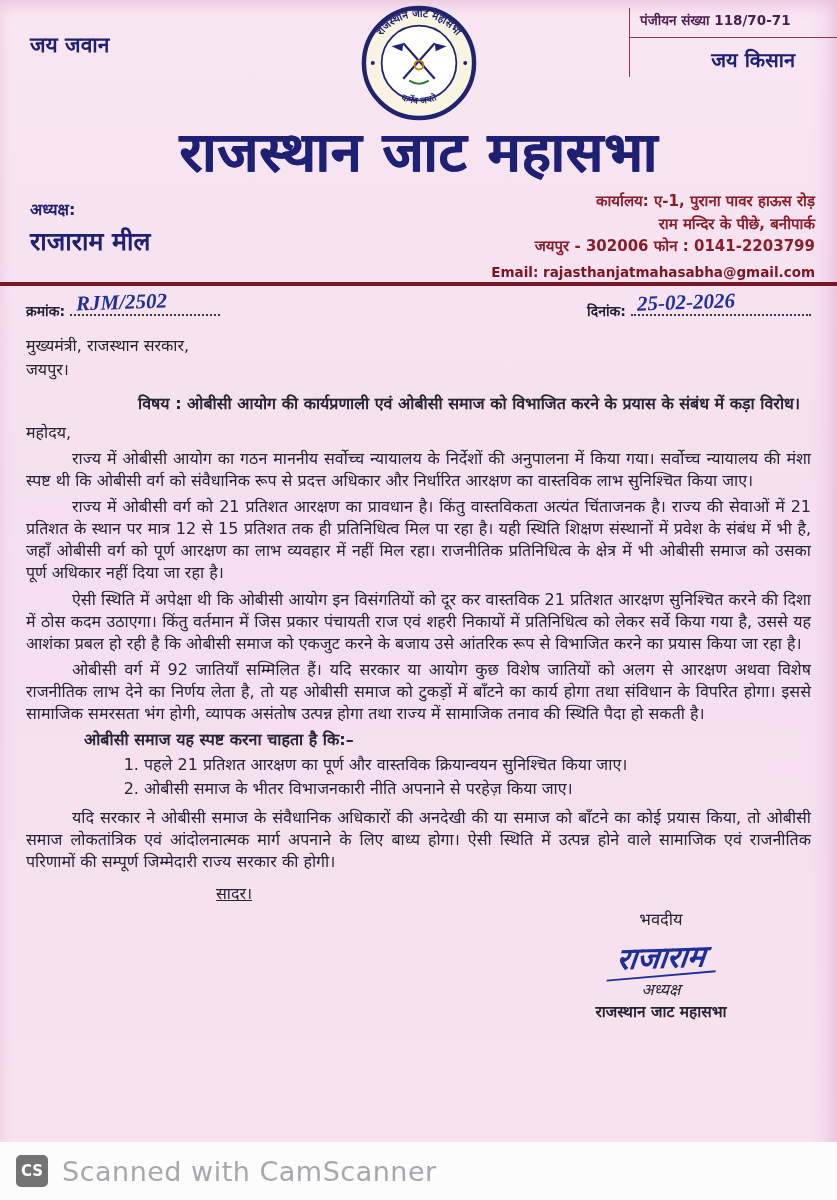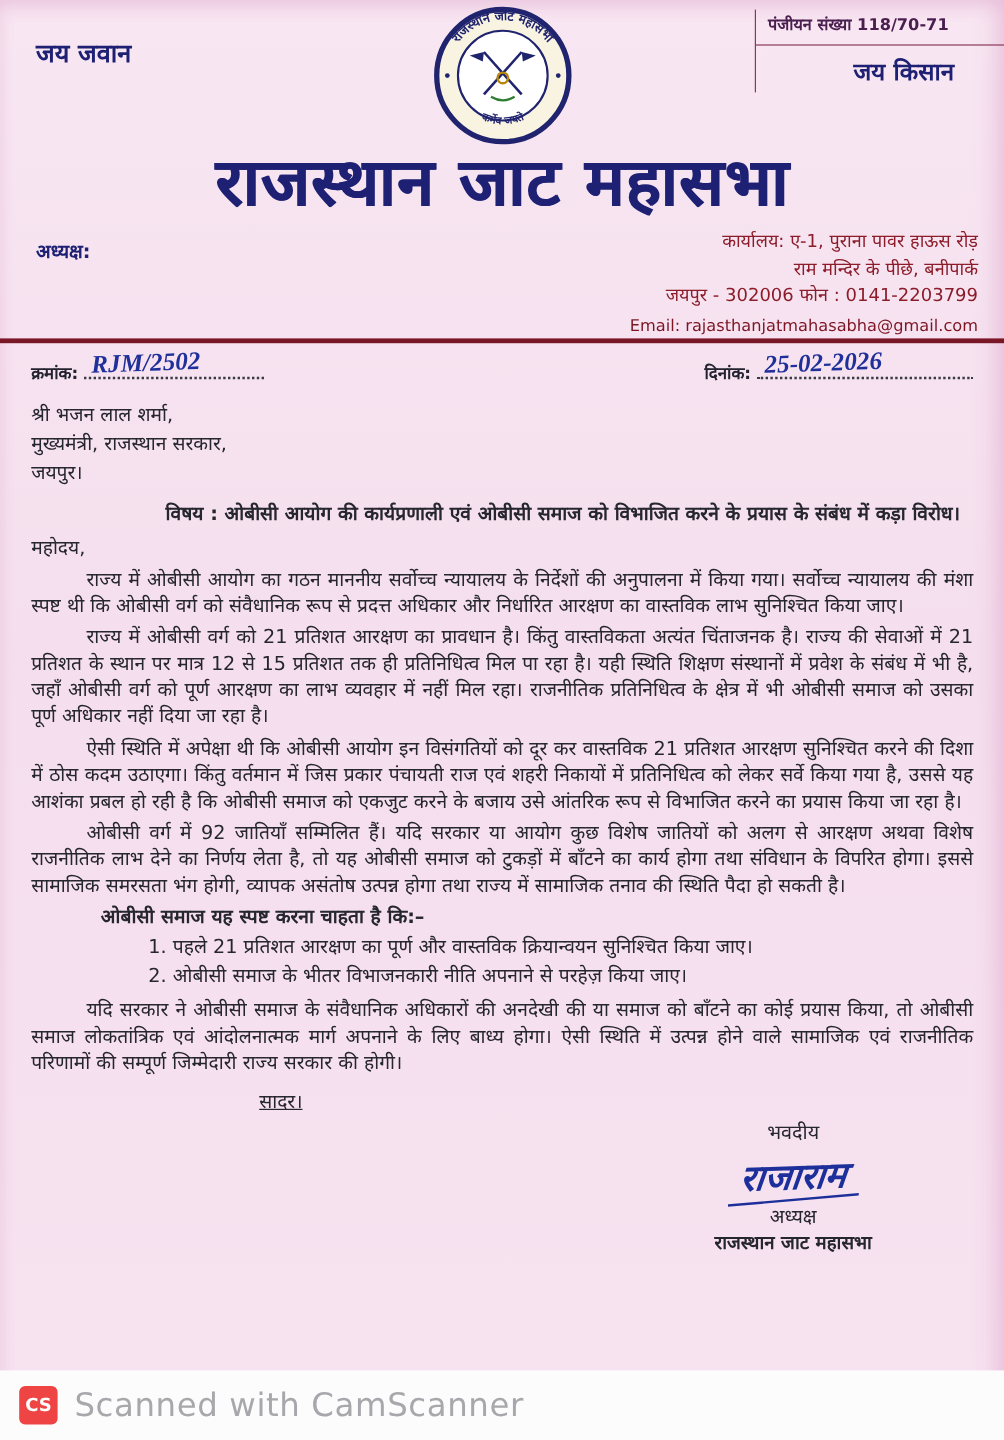--- a/index.html
+++ b/index.html
@@ -52,21 +52,21 @@
     letter-spacing: 1px;
     text-shadow: 1px 0 0 #1e2173;
   }
 
   .president { position: absolute; left: 30px; top: 198px; }
   .pres-label { font-size: 16px; font-weight: 700; color: #1e2173; }
   .pres-name  { font-size: 25px; font-weight: 800; color: #1e2173; margin-top: 3px; }
 
   .office {
     position: absolute; right: 22px; top: 190px;
-    text-align: right; color: #8c1c2a; font-weight: 400;
+    text-align: right; color: #8c1c2a; font-weight: 700;
     font-size: 15px; line-height: 1.5;
   }
   .office .email { font-size: 13.5px; margin-top: 4px; color: #7c1524; }
 
   .rule {
     position: absolute; left: 0; right: 0; top: 282px;
     height: 4px; background: #7a1726;
   }
 
   
@@ -115,33 +115,33 @@
     margin-top: 6px;
     font-family: cursive; font-style: italic;
     font-size: 30px; font-weight: 600; color: #1c2f9a;
     transform: skewX(-8deg) rotate(-2deg);
   }
   .sign-script::after {
     content: ""; position: absolute; left: -8px; right: -12px; bottom: 2px;
     border-bottom: 2px solid #1c2f9a; transform: rotate(-3deg);
   }
   .sig-name { margin-top: 4px; font-size: 16px; }
-  .sig-title { margin-top: 1px; font-size: 16px; }
+  .sig-title { margin-top: 1px; font-size: 16px; font-style: italic; }
   .sig-org { margin-top: 1px; font-size: 15.5px; font-weight: 700; }
 
   
   .footer {
     position: absolute; left: 0; right: 0; bottom: 0; height: 58px;
     background: #fdfcfd;
     display: flex; align-items: center;
     padding-left: 16px;
   }
   .cs-badge {
     width: 32px; height: 32px; border-radius: 5px;
-    background: #ef4444; color: #ffffff;
+    background: #737373; color: #ffffff;
     font-size: 15px; font-weight: 700;
     display: flex; align-items: center; justify-content: center;
   }
   .cs-text {
     margin-left: 14px;
     font-size: 27px; color: #a8a8ac; letter-spacing: .5px;
   }
 </style>
 </head>
 <body>
@@ -180,20 +180,21 @@
         <path d="M 44,40 L 32,43 L 43,48 Z" fill="#20246e"></path>
         <path d="M 50,78 Q 60,84 70,78" stroke="#2e7d32" stroke-width="2" fill="none"></path>
         <circle cx="60" cy="62" r="4.5" fill="none" stroke="#b8860b" stroke-width="2"></circle>
       </svg>
     </div>
 
     <h1 class="org-title">राजस्थान जाट महासभा</h1>
 
     <div class="president">
       <div class="pres-label">अध्यक्ष:</div>
+      <div class="pres-name">राजाराम मील</div>
     </div>
 
     <div class="office">
       <div>कार्यालय: ए-1, पुराना पावर हाऊस रोड़</div>
       <div>राम मन्दिर के पीछे, बनीपार्क</div>
       <div>जयपुर - 302006 फोन : 0141-2203799</div>
       <div class="email">Email: rajasthanjatmahasabha@gmail.com</div>
     </div>
 
     <div class="rule"></div>
@@ -210,21 +211,20 @@
       <span class="meta-label">दिनांक:</span>
       <span class="dotted date-line">
         <span class="hand">25-02-2026</span>
       </span>
     </div>
   </div>
 
   <div class="letter-body">
 
     <div class="recipient">
-      <div>श्री भजन लाल शर्मा,</div>
       <div>मुख्यमंत्री, राजस्थान सरकार,</div>
       <div>जयपुर।</div>
     </div>
 
     <div class="subject">विषय : ओबीसी आयोग की कार्यप्रणाली एवं ओबीसी समाज को विभाजित करने के प्रयास के संबंध में कड़ा विरोध।</div>
 
     <div class="salutation">महोदय,</div>
 
     <p class="para">राज्य में ओबीसी आयोग का गठन माननीय सर्वोच्च न्यायालय के निर्देशों की अनुपालना में किया गया। सर्वोच्च न्यायालय की मंशा स्पष्ट थी कि ओबीसी वर्ग को संवैधानिक रूप से प्रदत्त अधिकार और निर्धारित आरक्षण का वास्तविक लाभ सुनिश्चित किया जाए।</p>
     <p class="para">राज्य में ओबीसी वर्ग को 21 प्रतिशत आरक्षण का प्रावधान है। किंतु वास्तविकता अत्यंत चिंताजनक है। राज्य की सेवाओं में 21 प्रतिशत के स्थान पर मात्र 12 से 15 प्रतिशत तक ही प्रतिनिधित्व मिल पा रहा है। यही स्थिति शिक्षण संस्थानों में प्रवेश के संबंध में भी है, जहाँ ओबीसी वर्ग को पूर्ण आरक्षण का लाभ व्यवहार में नहीं मिल रहा। राजनीतिक प्रतिनिधित्व के क्षेत्र में भी ओबीसी समाज को उसका पूर्ण अधिकार नहीं दिया जा रहा है।</p>

